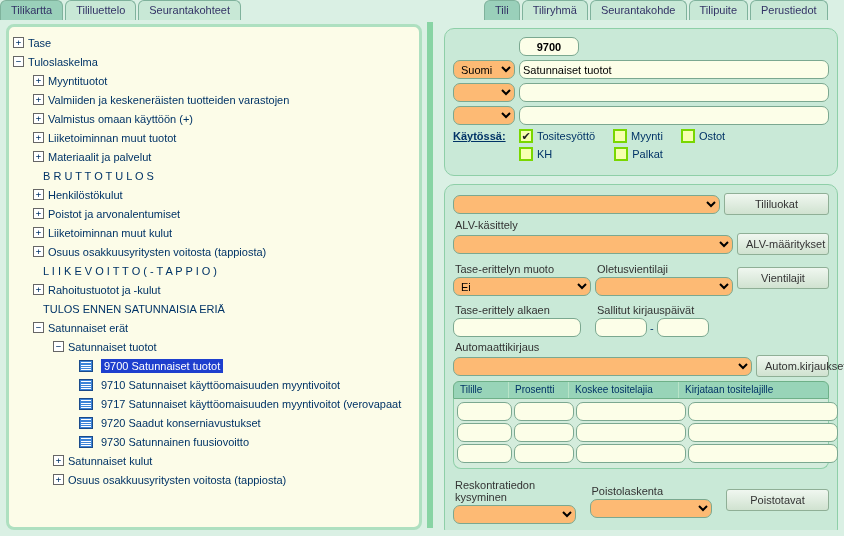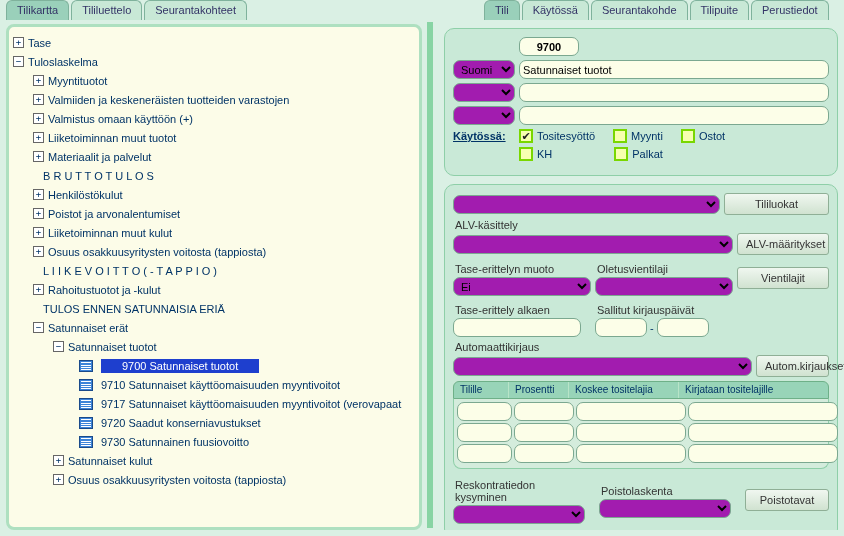--- a/index.html
+++ b/index.html
@@ -14,21 +14,21 @@
     overflow: hidden;
     position: relative;
   }
   
   .tabs-left, .tabs-right {
     position: absolute;
     top: 0;
     height: 22px;
     display: flex;
   }
-  .tabs-left { left: 6px; }
+  .tabs-left { left: 0; }
   .tabs-right { left: 484px; }
   .tab {
     height: 20px;
     padding: 3px 10px;
     margin-right: 2px;
     background: #c8e8d6;
     border: 1px solid #7fb29c;
     border-bottom: none;
     border-radius: 6px 6px 0 0;
     color: #336;
@@ -93,21 +93,21 @@
   .acct-icon::after {
     content: "";
     position: absolute;
     top: 4px; left: 1px; right: 1px; bottom: 1px;
     background: repeating-linear-gradient(#fff,#fff 1px,#3d84d8 1px,#3d84d8 2px);
   }
   .tree-label { margin-left: 4px; }
   .tree-label.selected {
     background: #1e3fce;
     color: #fff;
-    padding: 1px 21px;
+    padding: 1px 3px;
   }
   
   .right-panel {
     position: absolute;
     top: 24px;
     left: 438px;
     width: 406px;
     height: 506px;
     padding: 4px 6px;
     overflow: hidden;
@@ -131,21 +131,21 @@
   .form-row { display: flex; align-items: center; gap: 4px; margin-bottom: 4px; }
   input[type="text"], select {
     font-family: inherit;
     font-size: 11px;
     height: 19px;
     border: 1px solid #7ba890;
     background: #fcfee8;
     padding: 0 3px;
     border-radius: 7px;
   }
-  select { background: #a21caf; }
+  select { background: #fdba74; }
   .btn {
     height: 22px;
     padding: 0 8px;
     border: 1px solid #8faf96;
     background: linear-gradient(#f0f7f0,#d0e2d0);
     border-radius: 3px;
     font-size: 11px;
     color: #333;
     cursor: pointer;
     white-space: nowrap;
@@ -195,21 +195,21 @@
 <body>
 
 <div class="tabs-left">
   <div class="tab active"><span>Tilikartta</span></div>
   <div class="tab"><span>Tililuettelo</span></div>
   <div class="tab"><span>Seurantakohteet</span></div>
 </div>
 
 <div class="tabs-right">
   <div class="tab active"><span>Tili</span></div>
-  <div class="tab"><span>Käytössä</span></div>
+  <div class="tab"><span>Tiliryhmä</span></div>
   <div class="tab"><span>Seurantakohde</span></div>
   <div class="tab"><span>Tilipuite</span></div>
   <div class="tab"><span>Perustiedot</span></div>
 </div>
 
 <div class="divider"></div>
 
 <div class="left-panel">
   <div class="tree">
 
@@ -439,18 +439,18 @@
     <div class="form-row" style="gap:14px;margin-top:6px">
       <div style="flex:1">
         <div class="section-label">Reskontratiedon kysyminen</div>
         <select style="width:100%"><option></option></select>
       </div>
       <div style="flex:1">
         <div class="section-label">Poistolaskenta</div>
         <select style="width:100%"><option></option></select>
       </div>
       <div style="display:flex;align-items:flex-end">
-        <button class="btn" style="width:84px">Poistotavat</button>
+        <button class="btn" style="width:103px">Poistotavat</button>
       </div>
     </div>
 
   </div>
 </div>
 
 </body></html>

